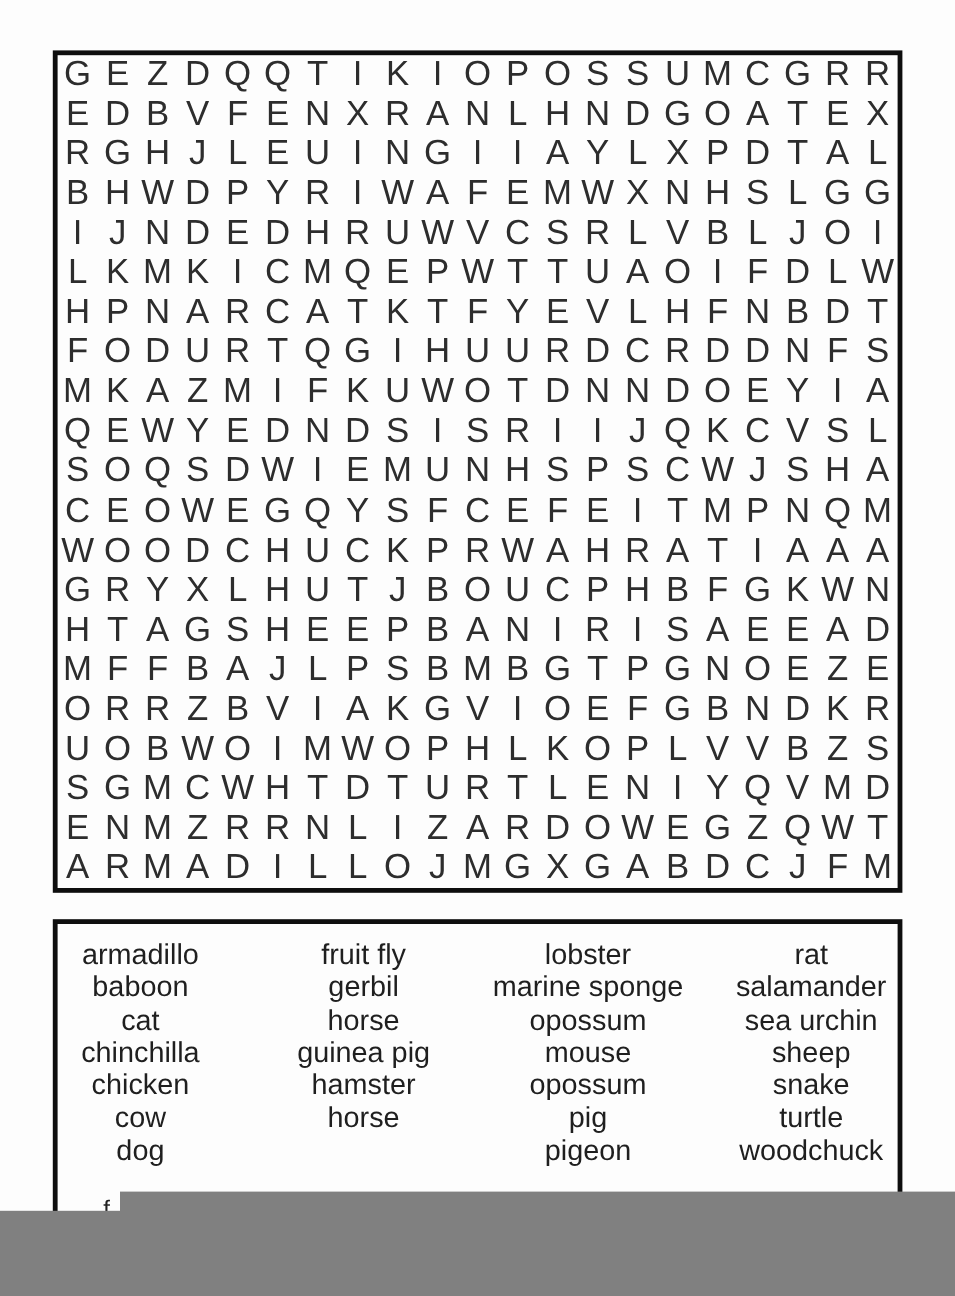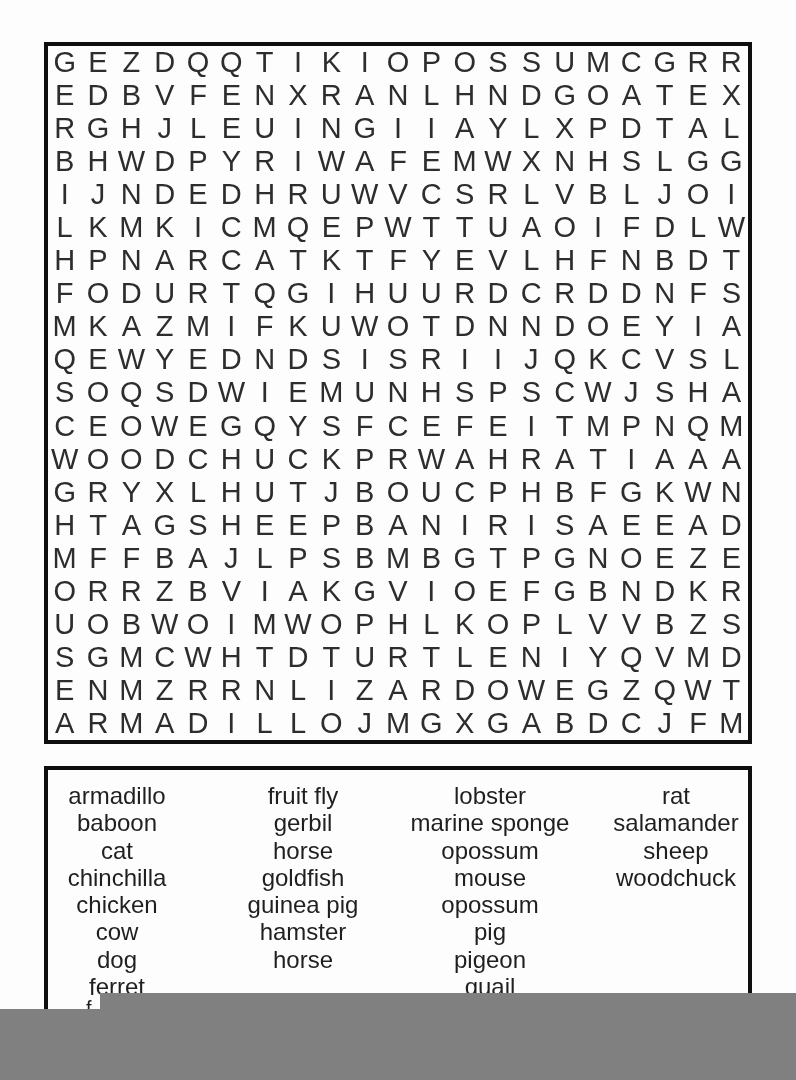--- a/index.html
+++ b/index.html
@@ -536,45 +536,45 @@
 
   <div class="word-box">
     <div class="word-col c0">
         <div class="word">armadillo</div>
         <div class="word">baboon</div>
         <div class="word">cat</div>
         <div class="word">chinchilla</div>
         <div class="word">chicken</div>
         <div class="word">cow</div>
         <div class="word">dog</div>
-        <div class="word">ferret</div>
       </div>
     <div class="word-col c1">
         <div class="word">fruit fly</div>
         <div class="word">gerbil</div>
         <div class="word">horse</div>
-        <div class="word">goldfish</div>
         <div class="word">guinea pig</div>
         <div class="word">hamster</div>
         <div class="word">horse</div>
       </div>
     <div class="word-col c2">
         <div class="word">lobster</div>
         <div class="word">marine sponge</div>
         <div class="word">opossum</div>
         <div class="word">mouse</div>
         <div class="word">opossum</div>
         <div class="word">pig</div>
         <div class="word">pigeon</div>
-        <div class="word">quail</div>
       </div>
     <div class="word-col c3">
         <div class="word">rat</div>
         <div class="word">salamander</div>
+        <div class="word">sea urchin</div>
         <div class="word">sheep</div>
+        <div class="word">snake</div>
+        <div class="word">turtle</div>
         <div class="word">woodchuck</div>
       </div>
   </div>
 
   <div class="partial-word">f</div>
 
   <div class="gray-bar-main"></div>
   <div class="gray-bar-left"></div>
 
 </div>

